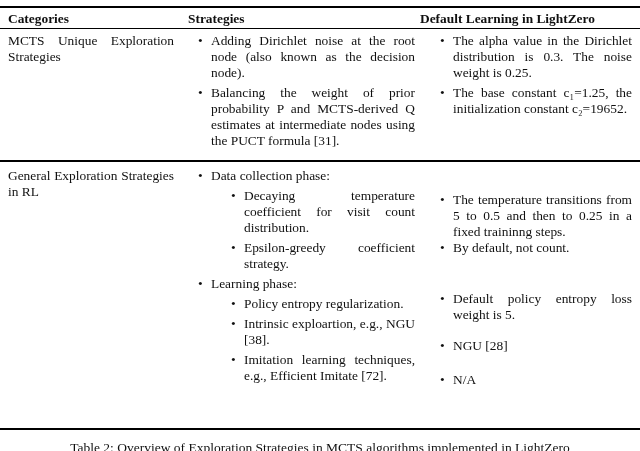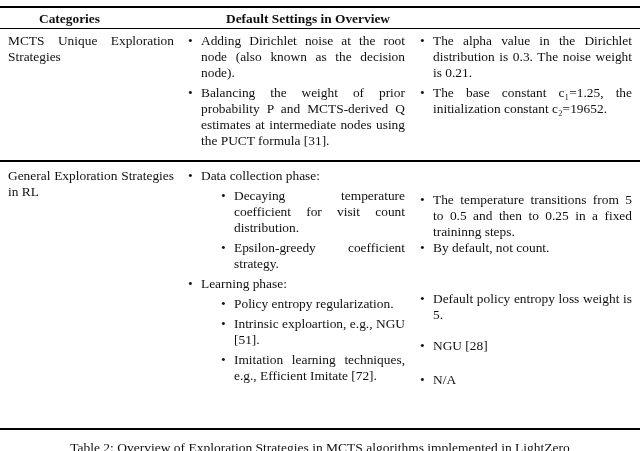--- a/index.html
+++ b/index.html
@@ -17,24 +17,24 @@
   .rule-thick { height:2px; }
   .rule-thin { height:1.4px; }
   .rule-top { margin-top:6px; }
 
   .grid {
     display:grid;
     grid-template-columns:172px 225px 1fr;
     padding-left:8px; padding-right:8px;
     box-sizing:border-box;
   }
-  .thead { padding-top:3px; padding-bottom:1px; font-weight:bold;margin-left:31px; }
+  .thead { padding-top:3px; padding-bottom:1px; font-weight:bold; }
   .thead .col3 { padding-left:15px; }
 
-  .row { overflow:hidden; }
+  .row { overflow:hidden;gap:10px; }
   .row1 { height:131px; padding-top:4px; }
   .row2 { height:266px; padding-top:6px; }
 
   .col2 { padding-left:8px; }
   .col3 { padding-left:15px; }
   .category { text-align:justify; padding-right:6px; }
 
   .li { display:flex; margin-top:4px; }
   .li:first-child { margin-top:0; }
   .li .b { flex:none; width:13px; }
@@ -56,21 +56,22 @@
 </style>
 </head>
 <body>
 
 <div class="page">
 
   <div class="rule rule-thick rule-top"></div>
 
   <div class="grid thead">
     <div class="col1">Categories</div>
-    <div class="col3">Default Settings in Overview</div>
+    <div class="col2">Strategies</div>
+    <div class="col3">Default Learning in LightZero</div>
   </div>
 
   <div class="rule rule-thin"></div>
 
   <div class="grid row row1">
     <div class="col1 category">MCTS Unique Exploration Strategies</div>
 
     <div class="col2">
       <div class="li">
         <span class="b">•</span>
@@ -78,21 +79,21 @@
       </div>
       <div class="li">
         <span class="b">•</span>
         <span class="t">Balancing the weight of prior probability P and MCTS-derived Q estimates at intermediate nodes using the PUCT formula [31].</span>
       </div>
     </div>
 
     <div class="col3">
       <div class="li">
         <span class="b">•</span>
-        <span class="t">The alpha value in the Dirichlet distribution is 0.3. The noise weight is 0.21.</span>
+        <span class="t">The alpha value in the Dirichlet distribution is 0.3. The noise weight is 0.25.</span>
       </div>
       <div class="li">
         <span class="b">•</span>
         <span class="t">The base constant c₁=1.25, the initialization constant c₂=19652.</span>
       </div>
     </div>
   </div>
 
   <div class="rule rule-thin"></div>
 
@@ -115,21 +116,21 @@
       <div class="li">
         <span class="b">•</span>
         <span class="t">Learning phase:</span>
       </div>
       <div class="li l2">
         <span class="b">•</span>
         <span class="t">Policy entropy regularization.</span>
       </div>
       <div class="li l2">
         <span class="b">•</span>
-        <span class="t">Intrinsic exploartion, e.g., NGU [51].</span>
+        <span class="t">Intrinsic exploartion, e.g., NGU [38].</span>
       </div>
       <div class="li l2">
         <span class="b">•</span>
         <span class="t">Imitation learning techniques, e.g., Efficient Imitate [72].</span>
       </div>
     </div>
 
     <div class="col3">
       <div class="li mt24">
         <span class="b">•</span>

